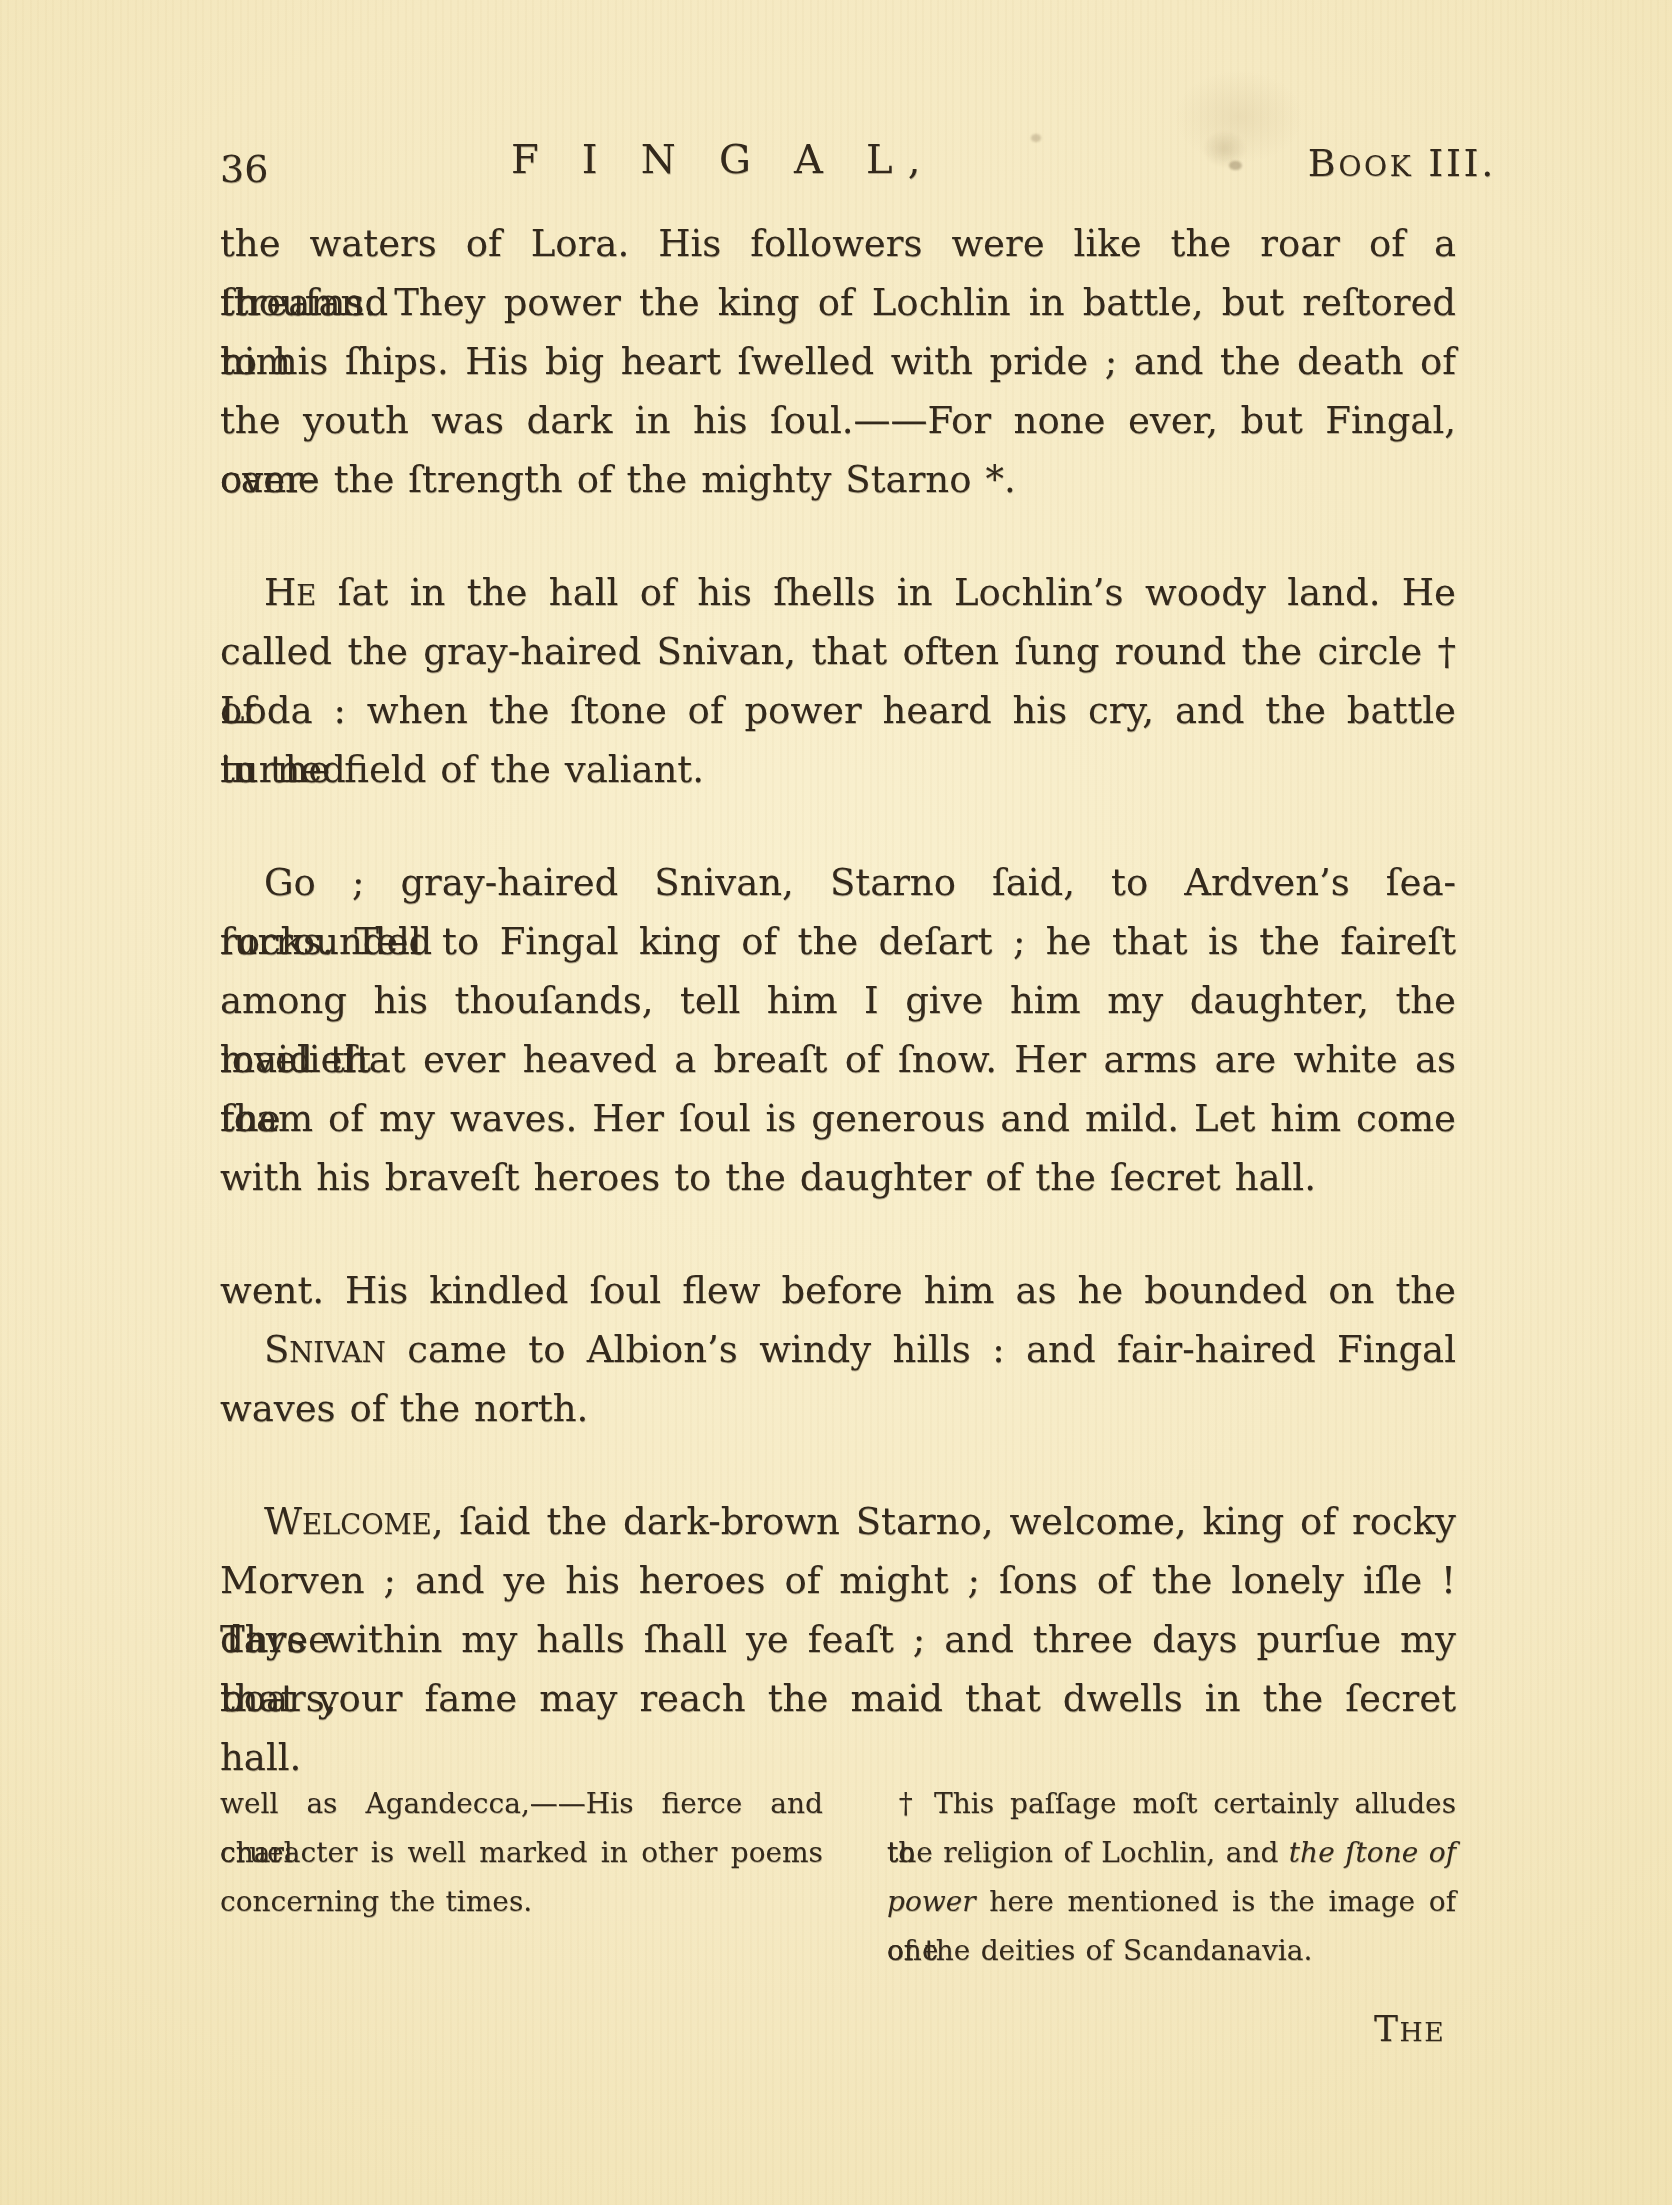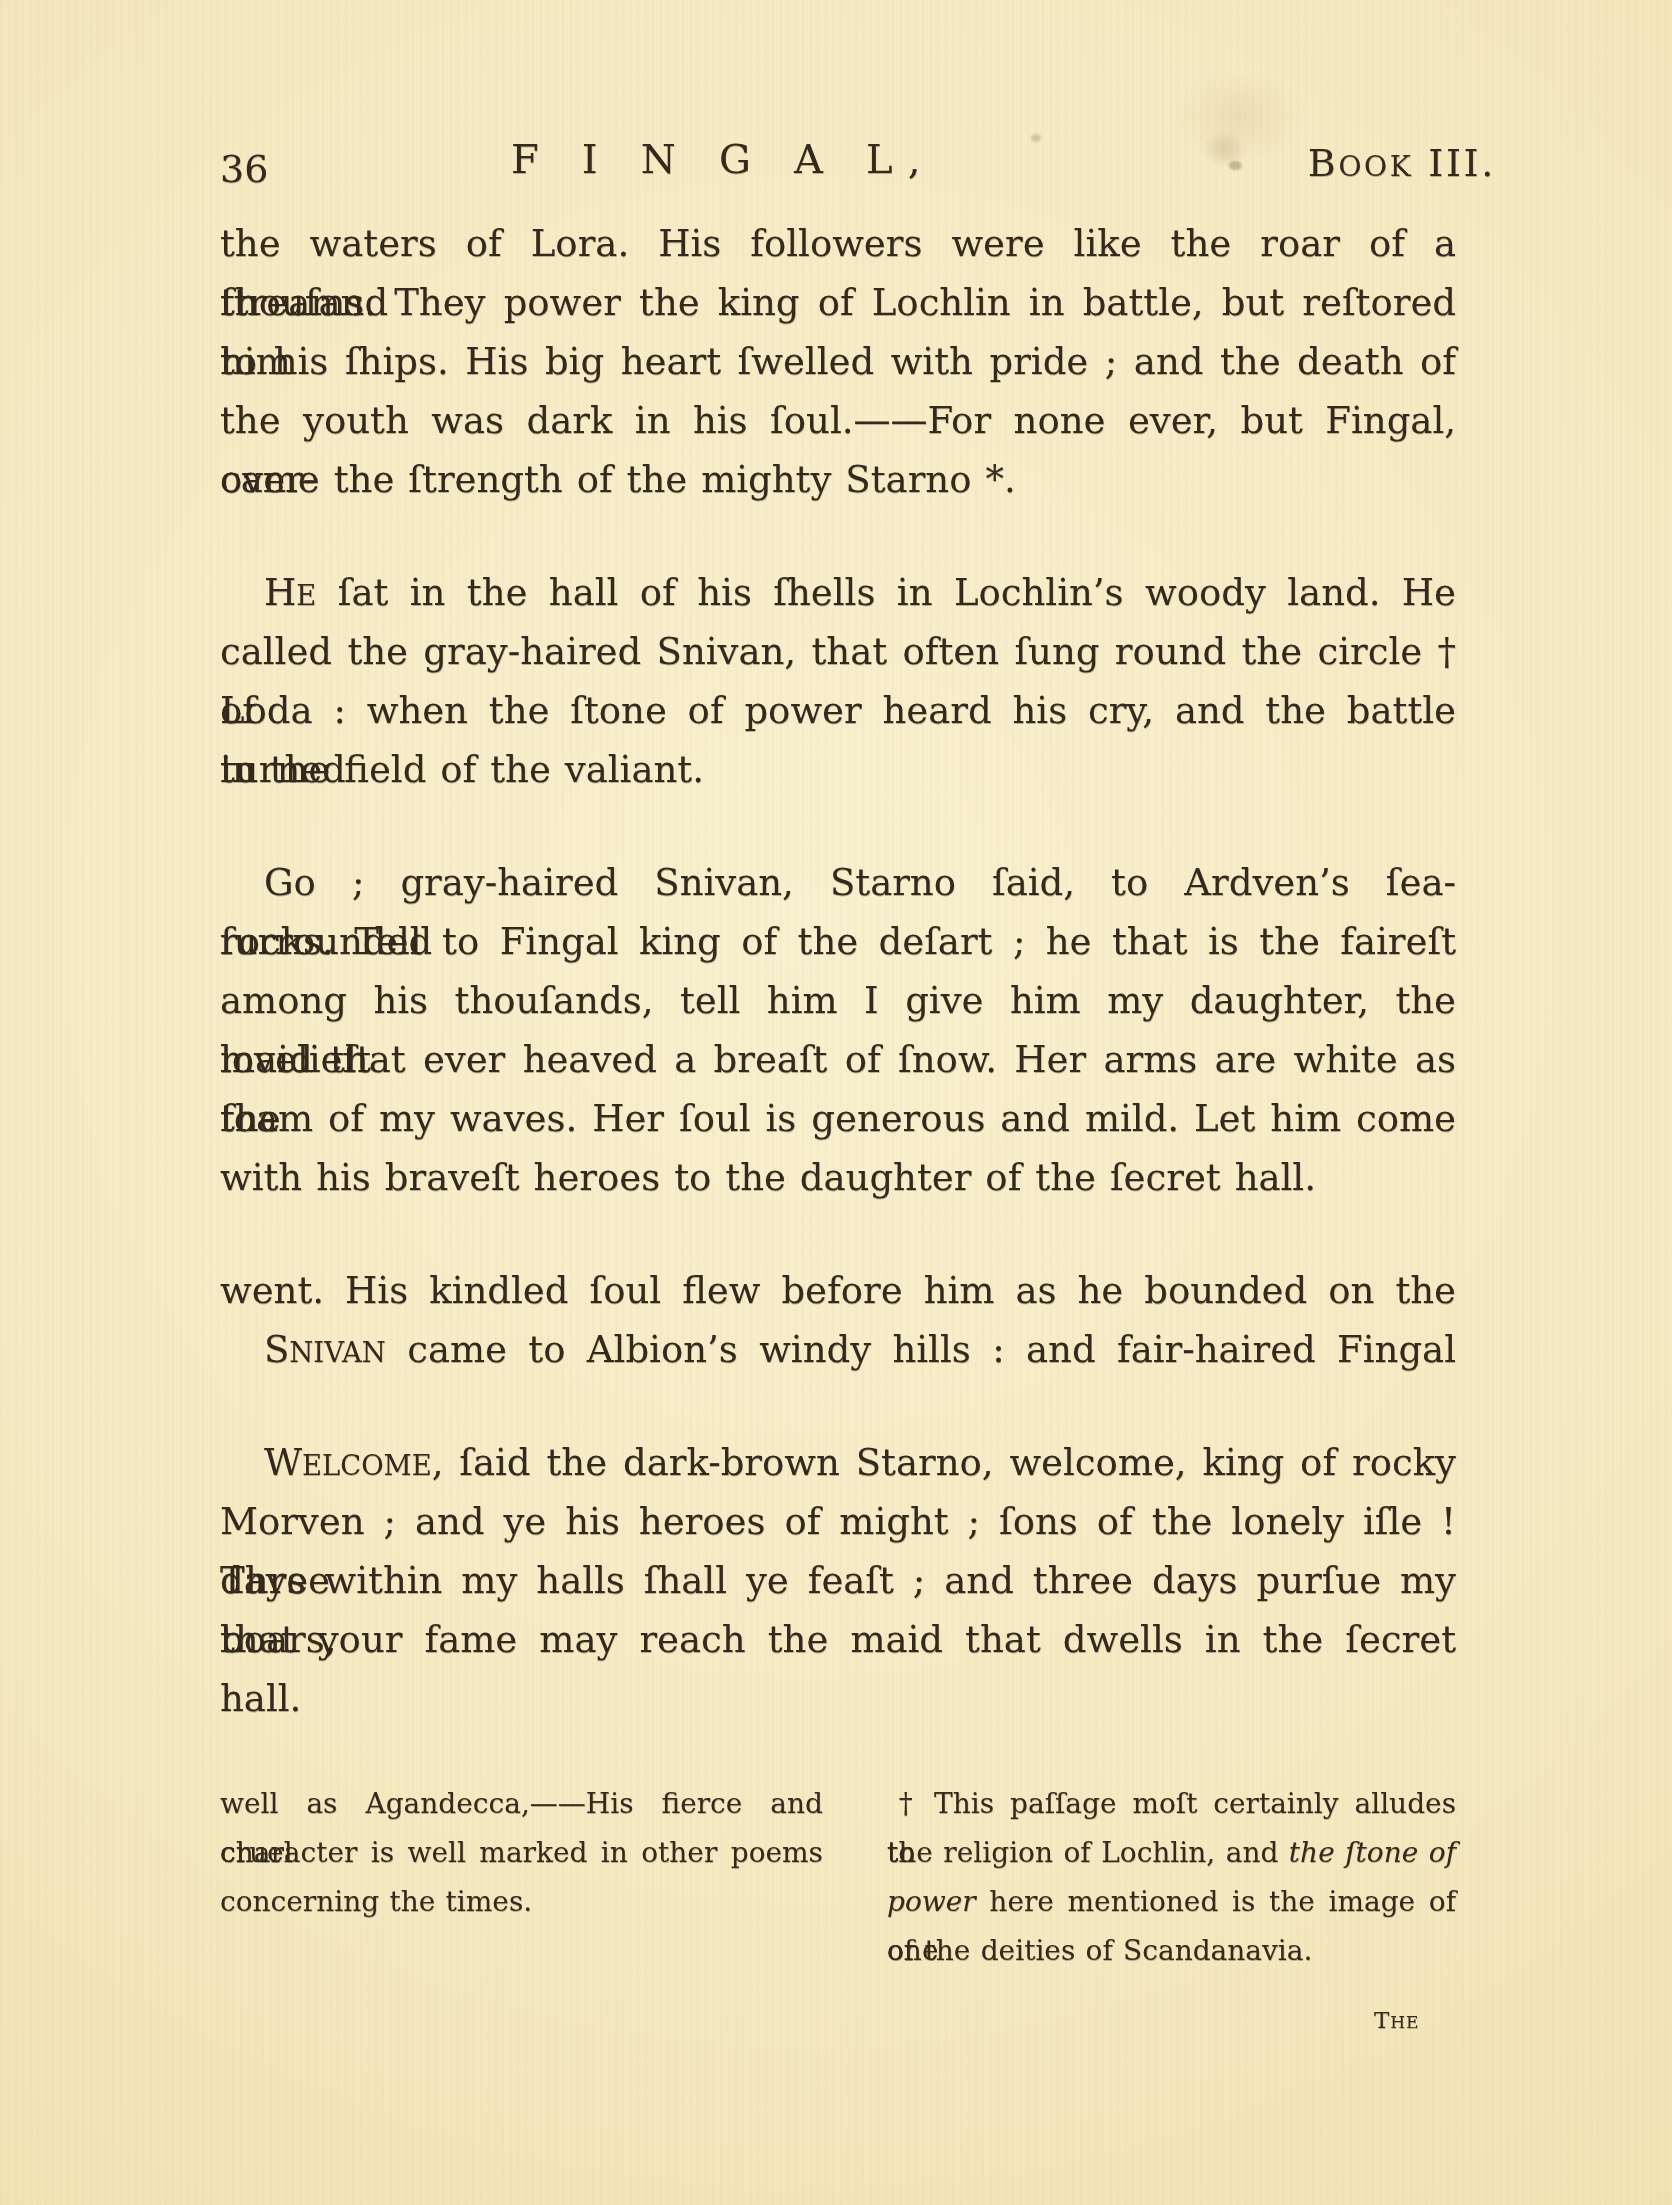--- a/index.html
+++ b/index.html
@@ -50,21 +50,21 @@
 
   
   #footnotes{position:absolute;left:220px;top:1779px;width:1236px;display:flex;gap:64px;font-size:28px;word-spacing:0.05em;}
   #footnote-left{width:603px;}
   #footnote-right{width:569px;}
   #footnotes .line{height:49px;line-height:49px;}
   #footnote-left .line.first{text-indent:40px;}
   #footnote-right .line.first{text-indent:11.7px;}
 
   
-  #catchword{position:absolute;left:1374px;top:2007px;font-size:23px;letter-spacing:0.04em;}
+  #catchword{position:absolute;left:1374px;top:2007px;font-size:36px;letter-spacing:0.04em;}
 </style>
 </head>
 <body>
 
 <div id="page">
 
   <div class="stain" id="stain-1"></div>
   <div class="stain" id="stain-2"></div>
   <div class="stain" id="stain-3"></div>
   <div class="stain" id="stain-4"></div>
@@ -95,20 +95,21 @@
         <div class="line first">Go ; gray-haired Snivan, Starno ſaid, to Ardven’s ſea-ſurrounded</div>
         <div class="line">rocks.  Tell to Fingal king of the deſart ; he that is the faireſt</div>
         <div class="line">among his thouſands, tell him I give him my daughter, the lovelieſt</div>
         <div class="line">maid that ever heaved a breaſt of ſnow.  Her arms are white as the</div>
         <div class="line">foam of my waves.  Her ſoul is generous and mild.  Let him come</div>
         <div class="line last">with his braveſt heroes to the daughter of the ſecret hall.</div>
       </div>
       <div class="para">
         <div class="line">went.  His kindled ſoul flew before him as he bounded on the</div>
         <div class="line first">S<span class="smallcap">N</span><span class="smallcap">I</span><span class="smallcap">V</span><span class="smallcap">A</span><span class="smallcap">N</span> came to Albion’s windy hills : and fair-haired Fingal</div>
+        <div class="line last">waves of the north.</div>
       </div>
       <div class="para">
         <div class="line first">W<span class="smallcap">E</span><span class="smallcap">L</span><span class="smallcap">C</span><span class="smallcap">O</span><span class="smallcap">M</span><span class="smallcap">E</span>, ſaid the dark-brown Starno, welcome, king of rocky</div>
         <div class="line">Morven ; and ye his heroes of might ; ſons of the lonely iſle !  Three</div>
         <div class="line">days within my halls ſhall ye feaſt ; and three days purſue my boars,</div>
         <div class="line last">that your fame may reach the maid that dwells in the ſecret hall.</div>
       </div>
     </main>
 
   <div id="footnotes">

